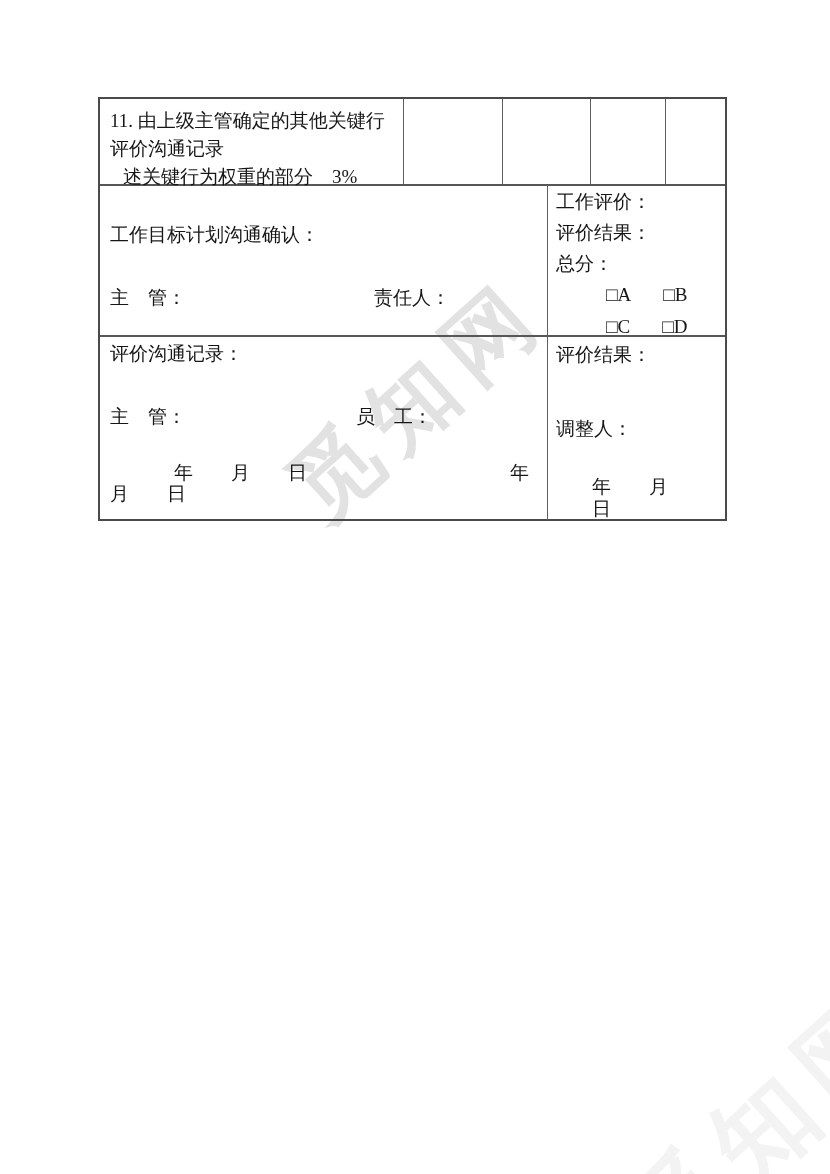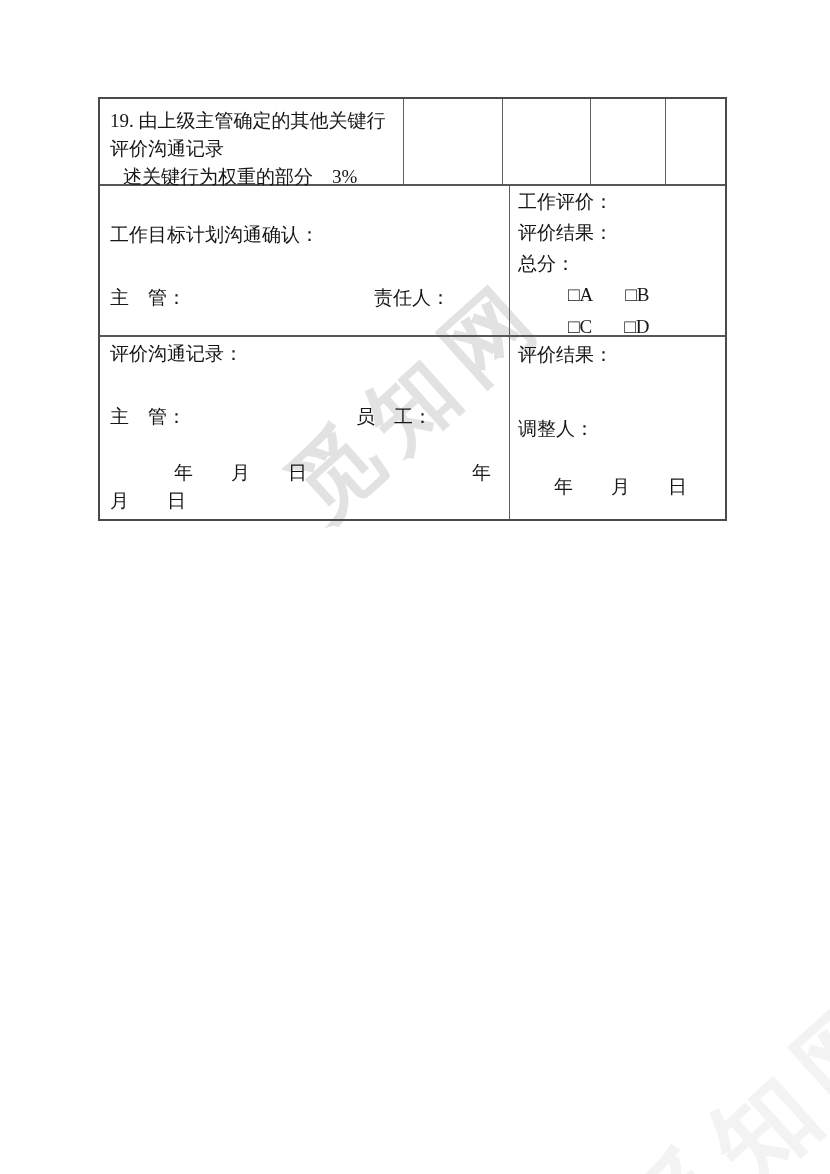--- a/index.html
+++ b/index.html
@@ -64,59 +64,59 @@
 
   
   .c-item  { width: 304px; padding: 8px 6px 0 10px; line-height: 28px; }
   .c-s1 { width: 99px; }
   .c-s2 { width: 88px; }
   .c-s3 { width: 75px; }
   .c-s4 { flex: 1; }
   .item-line3 { padding-left: 13px; }
 
   
-  .c-left  { width: 410px; padding: 0 10px; }
+  .c-left  { width: 448px; padding: 0 10px; }
   .c-right { flex: 1; padding: 0 8px; }
 
   
   .plan-title { margin-top: 36px; }
   .plan-sign  { margin-top: 37px; position: relative; }
   .plan-sign .resp { position: absolute; left: 264px; top: 0; }
 
   
   .we-line { line-height: 31px; }
   .we-first { }
   .we-options { display: flex; gap: 32px; padding-left: 50px; line-height: 32px; }
 
   
   .rec-title { margin-top: 6px; line-height: 22px; }
   .rec-sign  { margin-top: 41px; line-height: 22px; position: relative; }
   .rec-sign .emp { position: absolute; left: 246px; top: 0; }
   .rec-date1 { margin-top: 34px; line-height: 22px; position: relative; padding-left: 64px; }
   .rec-date1 .yr-right { position: absolute; right: 8px; top: 0; }
-  .rec-date2 { margin-top: 6px; line-height: 22px; }
+  .rec-date2 { line-height: 22px; font-family: Liberation Mono, monospace; }
 
   
   .sec-title { margin-top: 7px; line-height: 22px; }
   .sec-adj   { margin-top: 52px; line-height: 22px; }
   .sec-date  { margin-top: 36px; line-height: 22px; padding-left: 36px; }
 </style>
 </head>
 <body>
 
 <div class="sheet">
 
   <div class="wm-center">觅知网</div>
   <div class="wm-corner">觅知网</div>
 
   <div class="tbl">
 
     <div class="row row-1">
       <div class="cell c-item vline">
-        <div>19. 由上级主管确定的其他关键行</div>
+        <div>11. 由上级主管确定的其他关键行</div>
         <div>评价沟通记录</div>
         <div class="item-line3">述关键行为权重的部分　3%</div>
       </div>
       <div class="cell c-s1 vline"></div>
       <div class="cell c-s2 vline"></div>
       <div class="cell c-s3 vline"></div>
       <div class="cell c-s4"></div>
     </div>
 
     <div class="row row-2">

